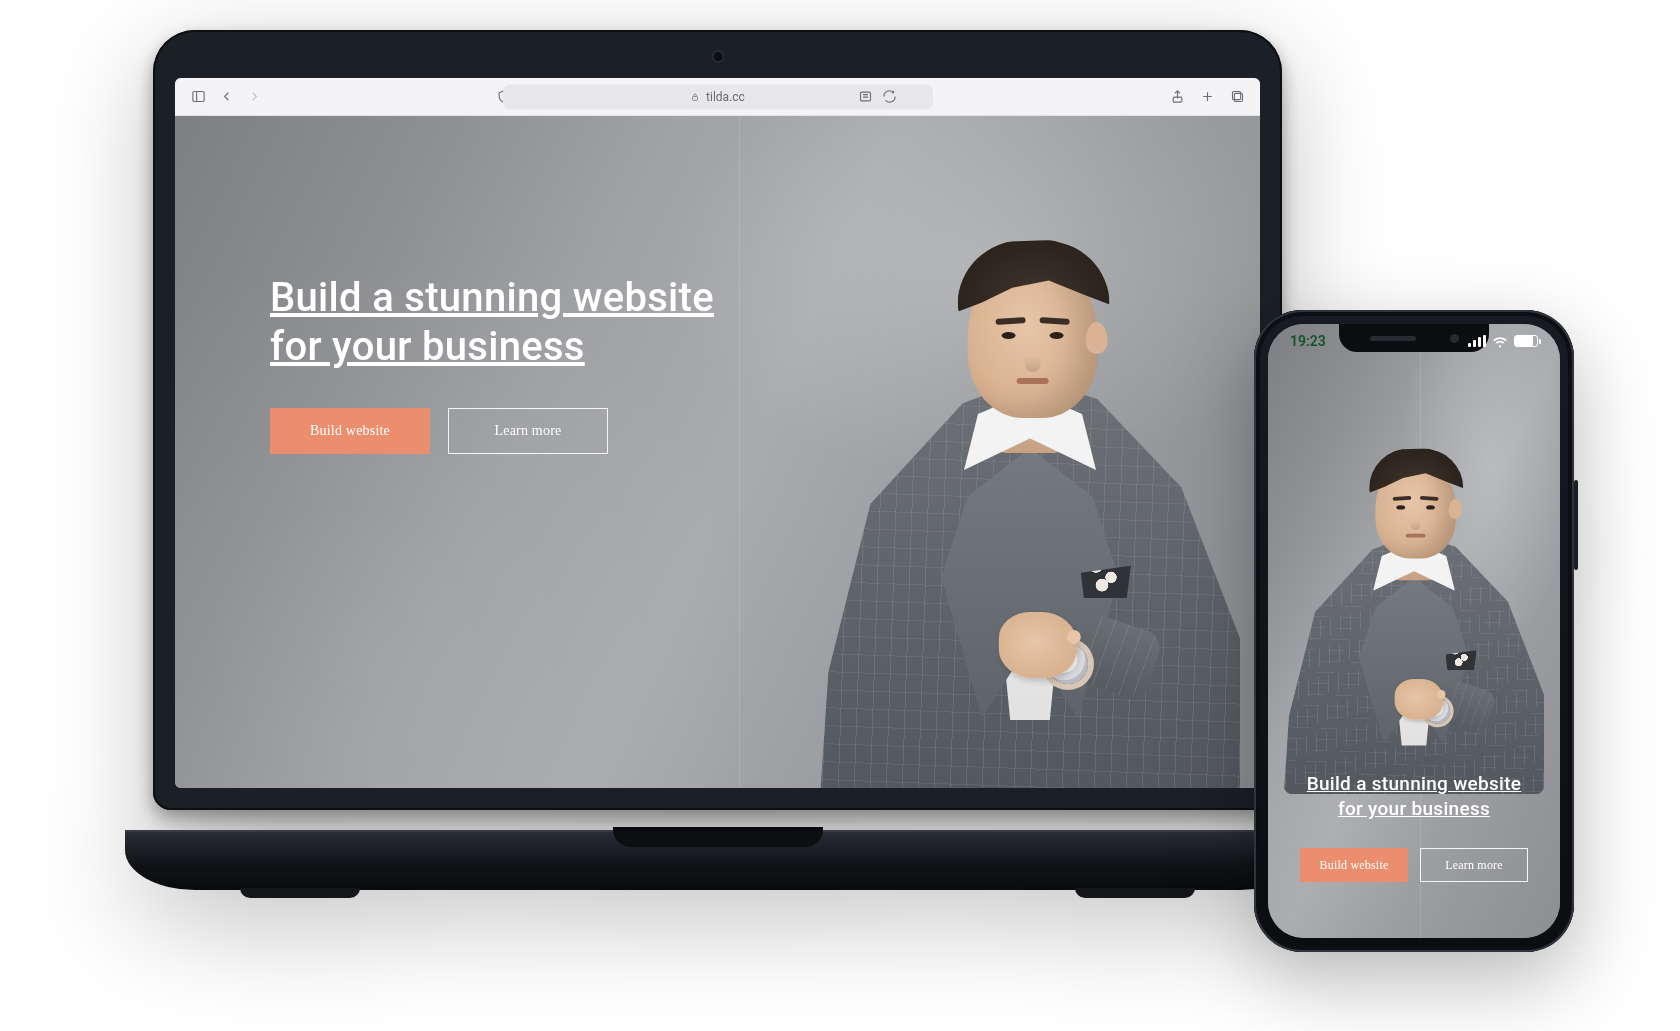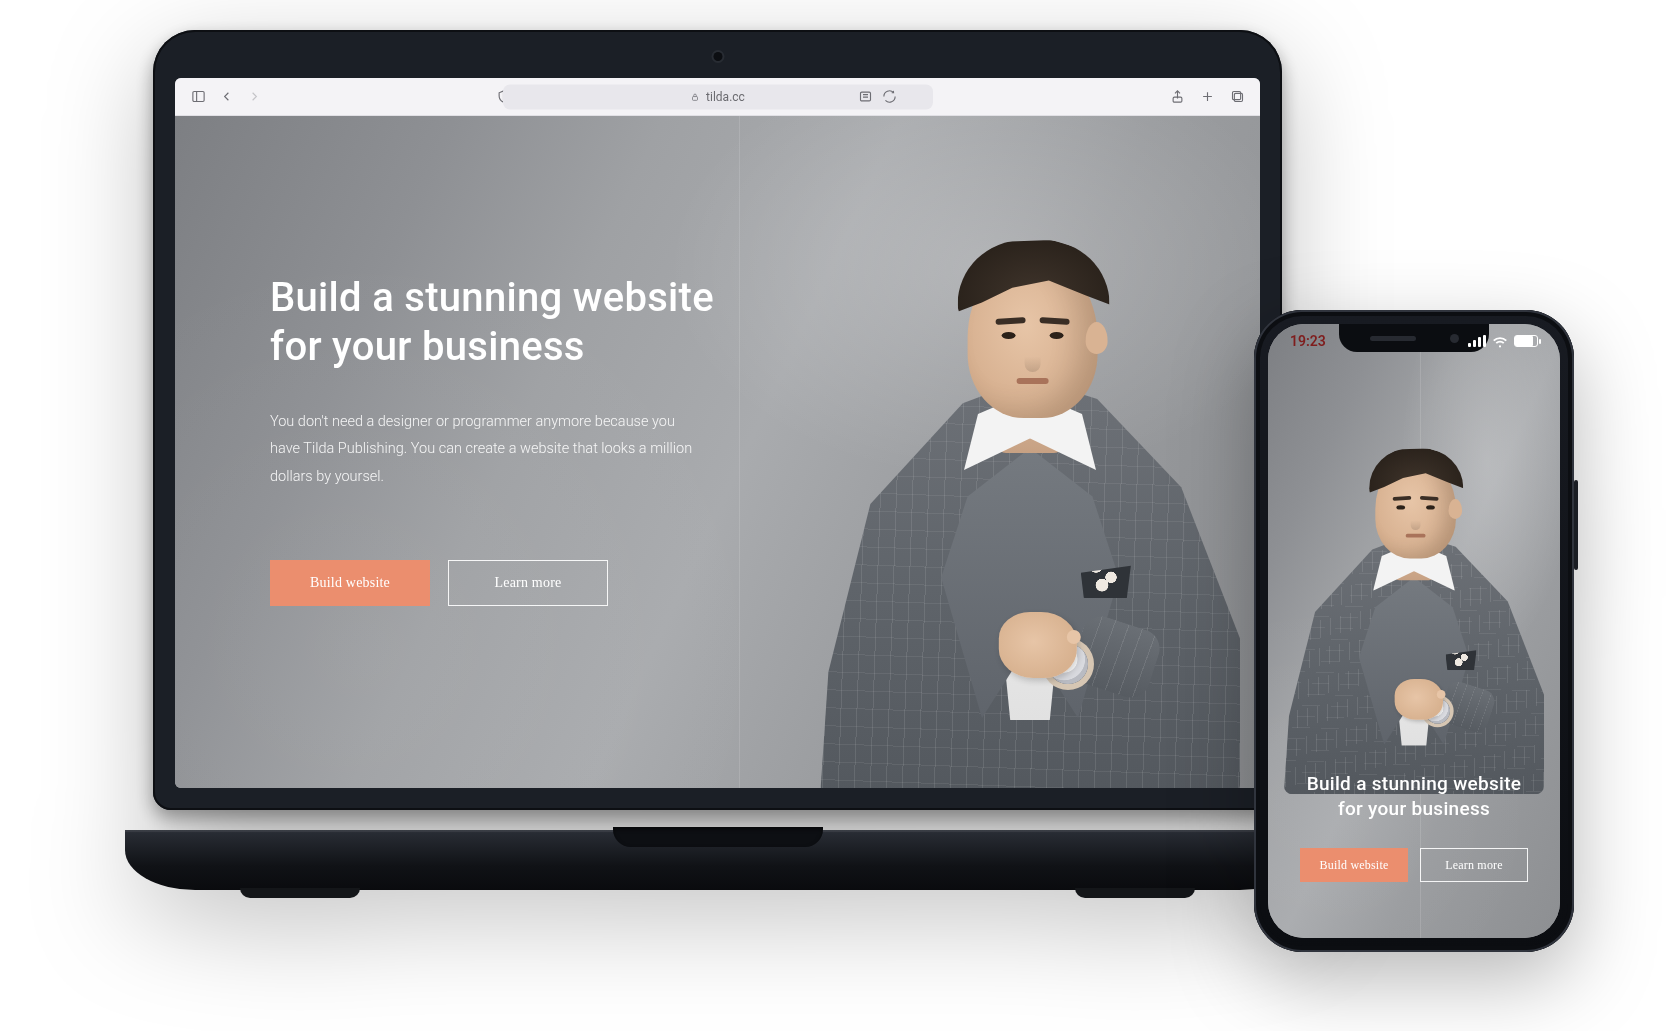--- a/index.html
+++ b/index.html
@@ -123,20 +123,21 @@
     width: 500px;
     color: #fff;
     z-index: 3;
   }
   .hero-h1 {
     font-size: 40px;
     line-height: 1.22;
     font-weight: 500;
     letter-spacing: .3px;
     margin-bottom: 36px;
+    text-decoration: underline;
   }
   .hero-sub {
     font-size: 14.5px;
     line-height: 1.9;
     opacity: .9;
     font-weight: 300;
     max-width: 430px;
     margin-bottom: 70px;
   }
   .hero-cta { display: flex; gap: 18px; }
@@ -305,21 +306,21 @@
     border-radius: 0 0 18px 18px;
     z-index:20;
     display:flex; align-items:center; justify-content:center; gap:34px;
   }
   .phone-speaker{ width:46px; height:5px; background:#272a31; border-radius:3px;}
   .phone-cam   { width:9px; height:9px; background:#272a31; border-radius:50%;}
   .phone-status{
     position:absolute; top:4px; left:0; right:0;
     display:flex; justify-content:space-between; align-items:center;
     padding:0 22px; height:26px; z-index:21;
-    color:#7f1d1d; font-size:14px; font-weight:600;
+    color:#14532d; font-size:14px; font-weight:600;
   }
   .phone-status-right{ display:flex; align-items:center; gap:6px; }
   .sig-bars{ display:flex; align-items:flex-end; gap:2px; height:12px;}
   .sig-bars i{ width:3px; background:#fff; display:block; border-radius:1px;}
   .sig-bars i:nth-child(1){height:4px}.sig-bars i:nth-child(2){height:7px}
   .sig-bars i:nth-child(3){height:10px}.sig-bars i:nth-child(4){height:12px}
   .wifi-ic{width:16px;height:12px;}
   .wifi-ic svg{width:100%;height:100%;}
   .batt{ width:24px;height:12px;border:1.5px solid #fff;border-radius:3px;position:relative;}
   .batt::after{content:"";position:absolute;right:-4px;top:3px;width:2.5px;height:5px;background:#fff;border-radius:1px;}
@@ -429,21 +430,20 @@
           </span>
         </div>
       </div>
 
       <div class="hero">
         <div class="hero-copy">
           <h1 class="hero-h1">
             <span>Build a stunning website</span><br>
             <span>for your business</span>
           </h1>
-          <p class="hero-sub">You don't need a designer or programmer anymore because you have Tilda Publishing. You can create a website that looks a million dollars by yoursel.</p>
           <div class="hero-cta">
             <button class="btn btn-primary">Build website</button>
             <button class="btn btn-outline">Learn more</button>
           </div>
         </div>
 
         <div class="figure desktop">
           <div class="fig-jacket"></div>
           <div class="fig-shirt-v"></div>
           <div class="fig-lapel-l"></div>

